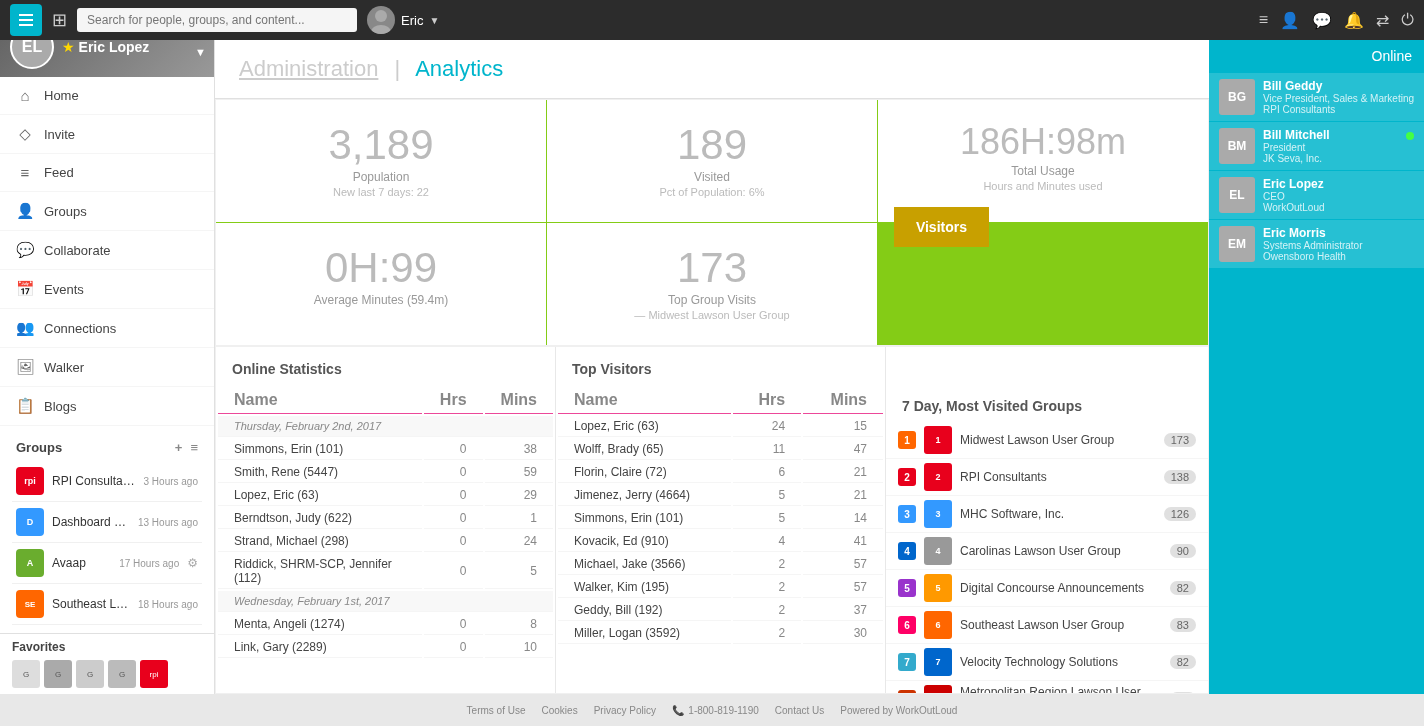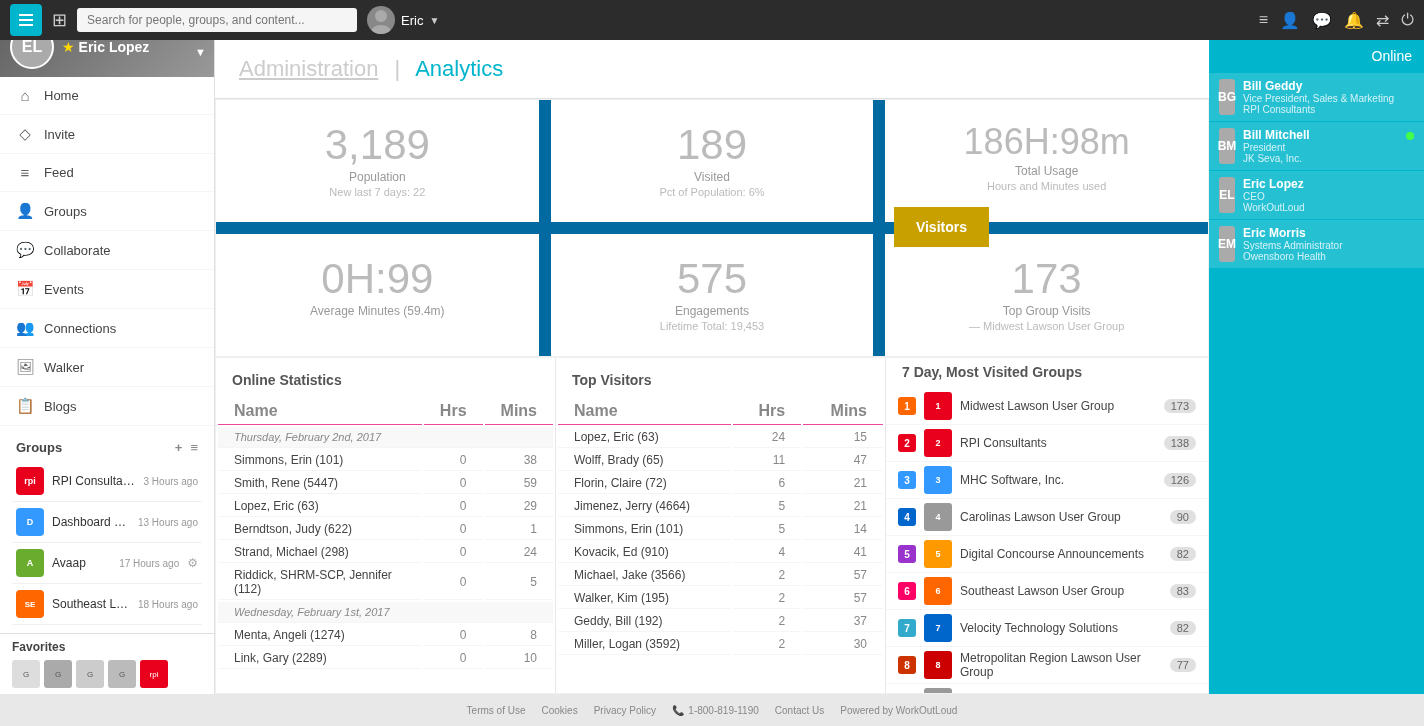--- a/index.html
+++ b/index.html
@@ -176,22 +176,22 @@
       cursor: pointer;
       border: none;
       z-index: 10;
     }
 
     
     .stats-grid {
       display: grid;
       grid-template-columns: 1fr 1fr 1fr;
       grid-template-rows: 1fr 1fr;
-      gap: 12px;
-      background: #0369a1;
+      gap: 1px;
+      background: #84cc16;
       margin: 1px;
       flex-shrink: 0;
     }
     .stat-card {
       background: white;
       padding: 24px 20px;
       text-align: center;
     }
     .stat-number {
       font-size: 42px;
@@ -261,21 +261,22 @@
       flex-shrink: 0;
       overflow-y: auto;
       border-right: 1px solid #e8e8e8;
       padding: 10px 0;
     }
 
     
     .groups-visited {
       flex: 1;
       overflow-y: auto;
-      padding: 2px 0;
+      padding: 22px 0;
+      margin-top: 25px;
     }
     .group-visit-item {
       display: flex; align-items: center; gap: 8px;
       padding: 4px 12px;
       border-bottom: 1px solid #f5f5f5;
     }
     .rank-badge {
       width: 18px; height: 18px;
       border-radius: 3px;
       display: flex; align-items: center; justify-content: center;
@@ -311,21 +312,21 @@
       text-align: right;
     }
     .online-user {
       display: flex; align-items: flex-start; gap: 8px;
       padding: 6px 10px;
       background: rgba(255,255,255,0.15);
       margin: 1px 0;
       cursor: pointer;
     }
     .online-avatar {
-      width: 16px; height: 36px; border-radius: 3px;
+      width: 36px; height: 36px; border-radius: 3px;
       background: #aaa; flex-shrink: 0;
       display: flex; align-items: center; justify-content: center;
       color: white; font-size: 12px; font-weight: bold;
     }
     .online-user-info { flex: 1; }
     .online-user-name { color: white; font-size: 12px; font-weight: bold; }
     .online-user-title { color: rgba(255,255,255,0.8); font-size: 10px; }
     .online-dot {
       width: 8px; height: 8px; border-radius: 50%;
       background: #44ff44;
@@ -515,25 +516,20 @@
           <div class="stat-sub">Pct of Population: 6%</div>
         </div>
         <div class="stat-card">
           <div class="stat-number" style="font-size:36px;">186H:98m</div>
           <div class="stat-label">Total Usage</div>
           <div class="stat-sub">Hours and Minutes used</div>
         </div>
         <div class="stat-card">
           <div class="stat-number">0H:99</div>
           <div class="stat-label">Average Minutes (59.4m)</div>
-        </div>
-        <div class="stat-card">
-          <div class="stat-number">575</div>
-          <div class="stat-label">Engagements</div>
-          <div class="stat-sub">Lifetime Total: 19,453</div>
         </div>
         <div class="stat-card">
           <div class="stat-number">173</div>
           <div class="stat-label">Top Group Visits</div>
           <div class="stat-sub">— Midwest Lawson User Group</div>
         </div>
       </div>
 
       <div class="bottom-section">
 

